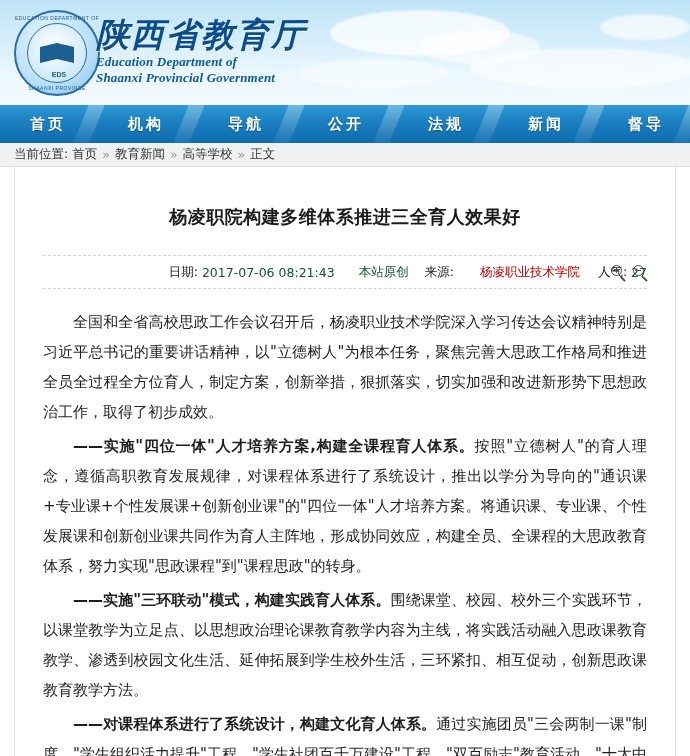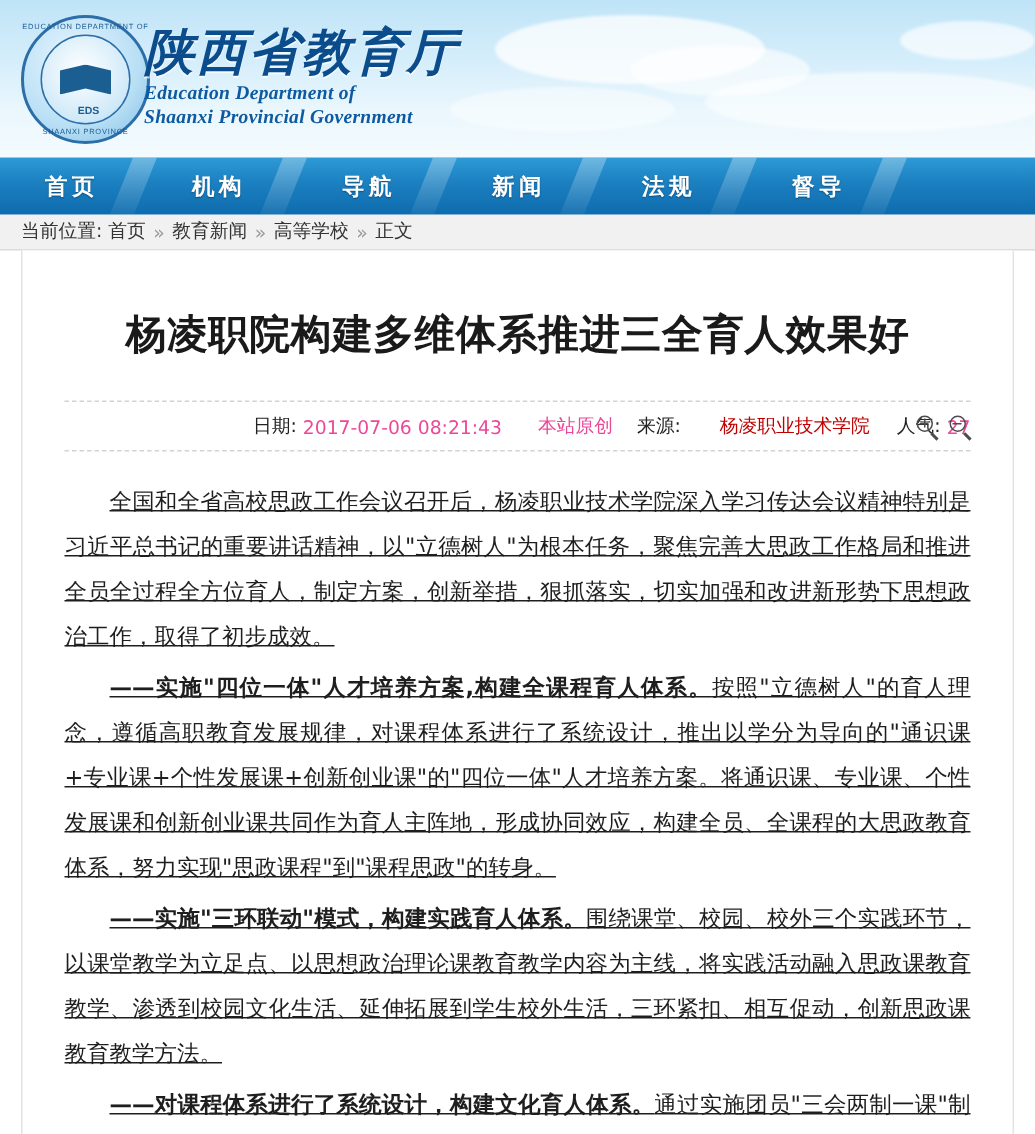--- a/index.html
+++ b/index.html
@@ -142,36 +142,36 @@
     margin: 0 14px;
     background: #fff;
     border-left: 1px solid #e3e3e3;
     border-right: 1px solid #e3e3e3;
     min-height: 580px;
     padding: 0 28px;
   }
   .art-title {
     text-align: center;
     font-family: "DejaVu Sans", "Liberation Sans", sans-serif;
-    font-size: 27px; font-weight: bold; color: #1a1a1a;
+    font-size: 18px; font-weight: bold; color: #1a1a1a;
     padding: 38px 10px 26px 10px;
     letter-spacing: .5px;
   }
   .meta-bar {
     position: relative;
     border-top: 1px dashed #d3d3d3;
     border-bottom: 1px dashed #d3d3d3;
     height: 34px;
     display: flex; align-items: center; justify-content: flex-end;
     font-family: "DejaVu Sans", "Liberation Sans", sans-serif;
     font-size: 12.5px; color: #333;
     gap: 4px;
   }
   .meta-bar .label { color: #222; }
-  .meta-bar .val { color: #ec4899; }
+  .meta-bar .val { color: #14532d; }
   .meta-bar .source-link { color: #c00000; margin-left: 22px; }
   .meta-bar .gap { display: inline-block; width: 16px; }
   .zoom-icons {
     position: absolute; right: 0px; top: 50%;
     transform: translateY(-50%);
     display: flex; gap: 8px; align-items: center;
   }
   .mag {
     position: relative; width: 14px; height: 14px; cursor: pointer;
   }
@@ -198,21 +198,20 @@
     padding: 18px 0 10px 0;
     font-family: "DejaVu Sans", "Liberation Sans", sans-serif;
     font-size: 15px;
     line-height: 30px;
     color: #1e1e1e;
     text-align: justify;
   }
   .article p {
     margin: 0 0 4px 0;
     text-indent: 2em;
-    text-decoration: underline;
   }
   .article p .b { font-weight: bold; }
 </style>
 </head>
 <body>
 
 <div id="page">
 
   <div class="banner">
     <div class="cloud c1"></div>
@@ -238,22 +237,23 @@
       <div class="title-cn">陕西省教育厅</div>
       <div class="title-en1">Education Department of</div>
       <div class="title-en2">Shaanxi Provincial Government</div>
     </div>
   </div>
 
   <div class="nav">
     <div class="nav-item">首页</div>
     <div class="nav-item">机构</div>
     <div class="nav-item">导航</div>
+    <div class="nav-item">公开</div>
+    <div class="nav-item">法规</div>
     <div class="nav-item">新闻</div>
-    <div class="nav-item">法规</div>
     <div class="nav-item">督导</div>
   </div>
 
   <div class="crumb-wrap">
     <span>当前位置:</span>
     <span style="width:4px;display:inline-block"></span>
     <a>首页</a>
     <span class="sep">»</span>
     <a>教育新闻</a>
     <span class="sep">»</span>

